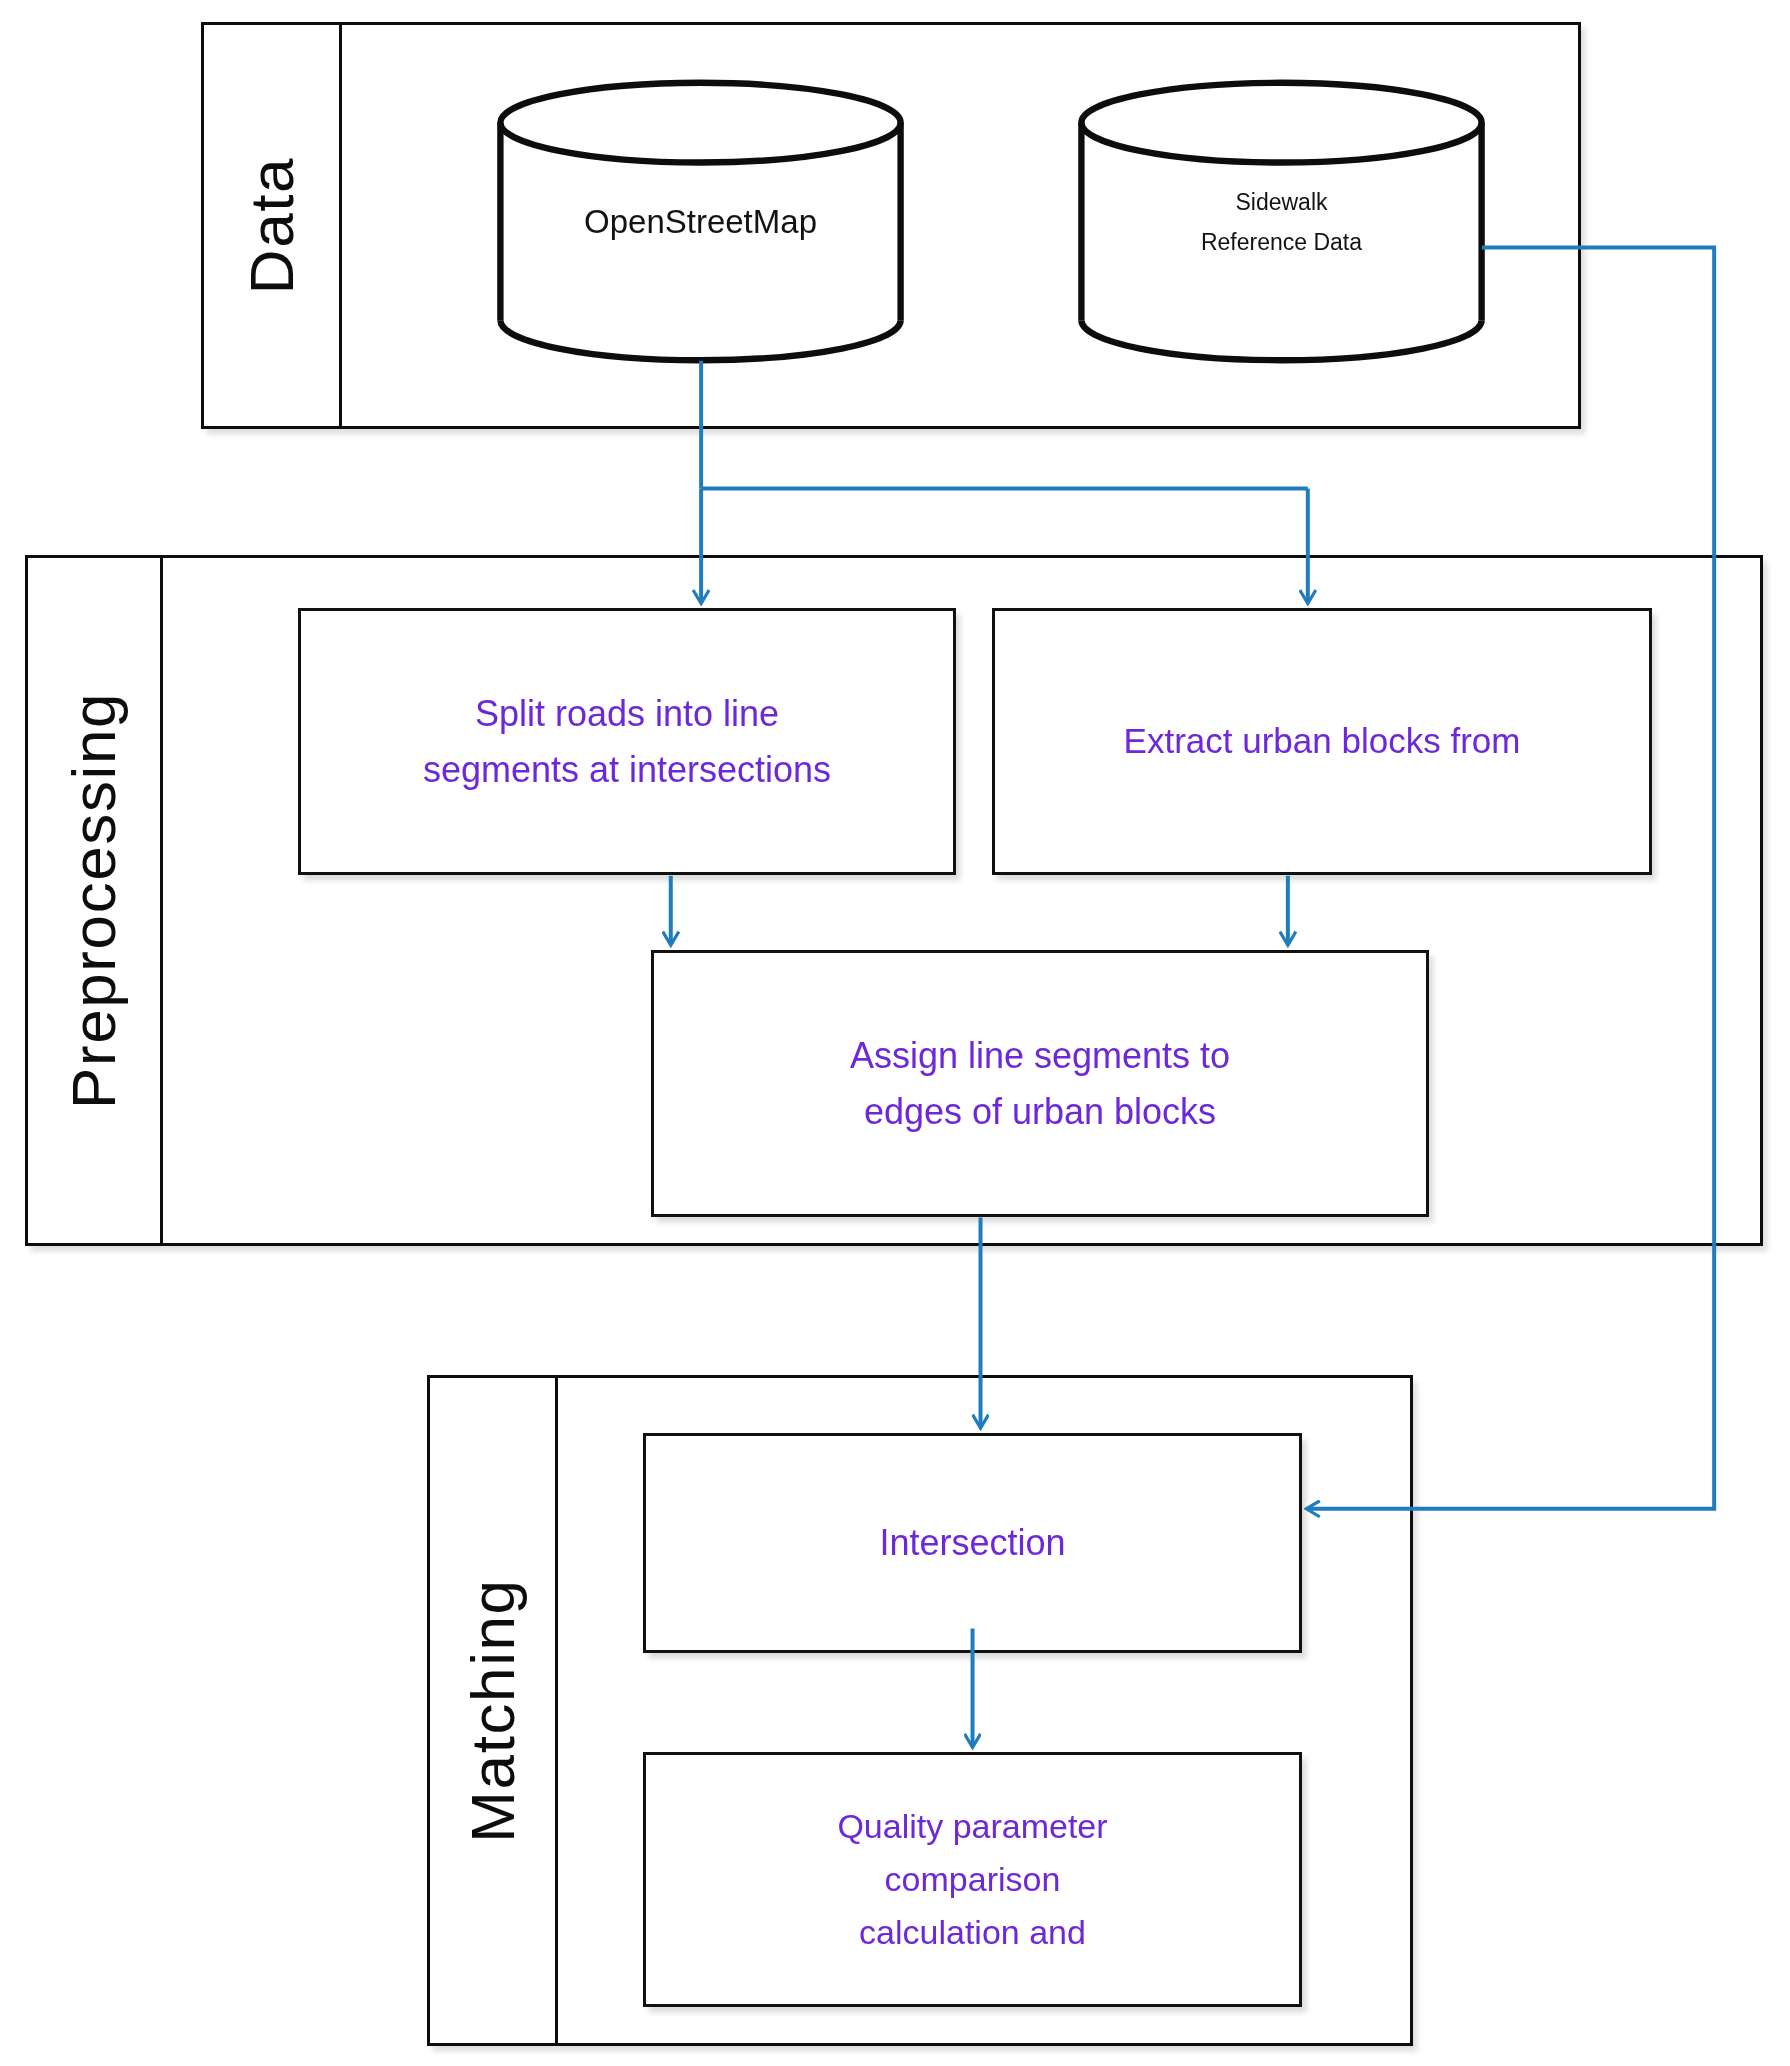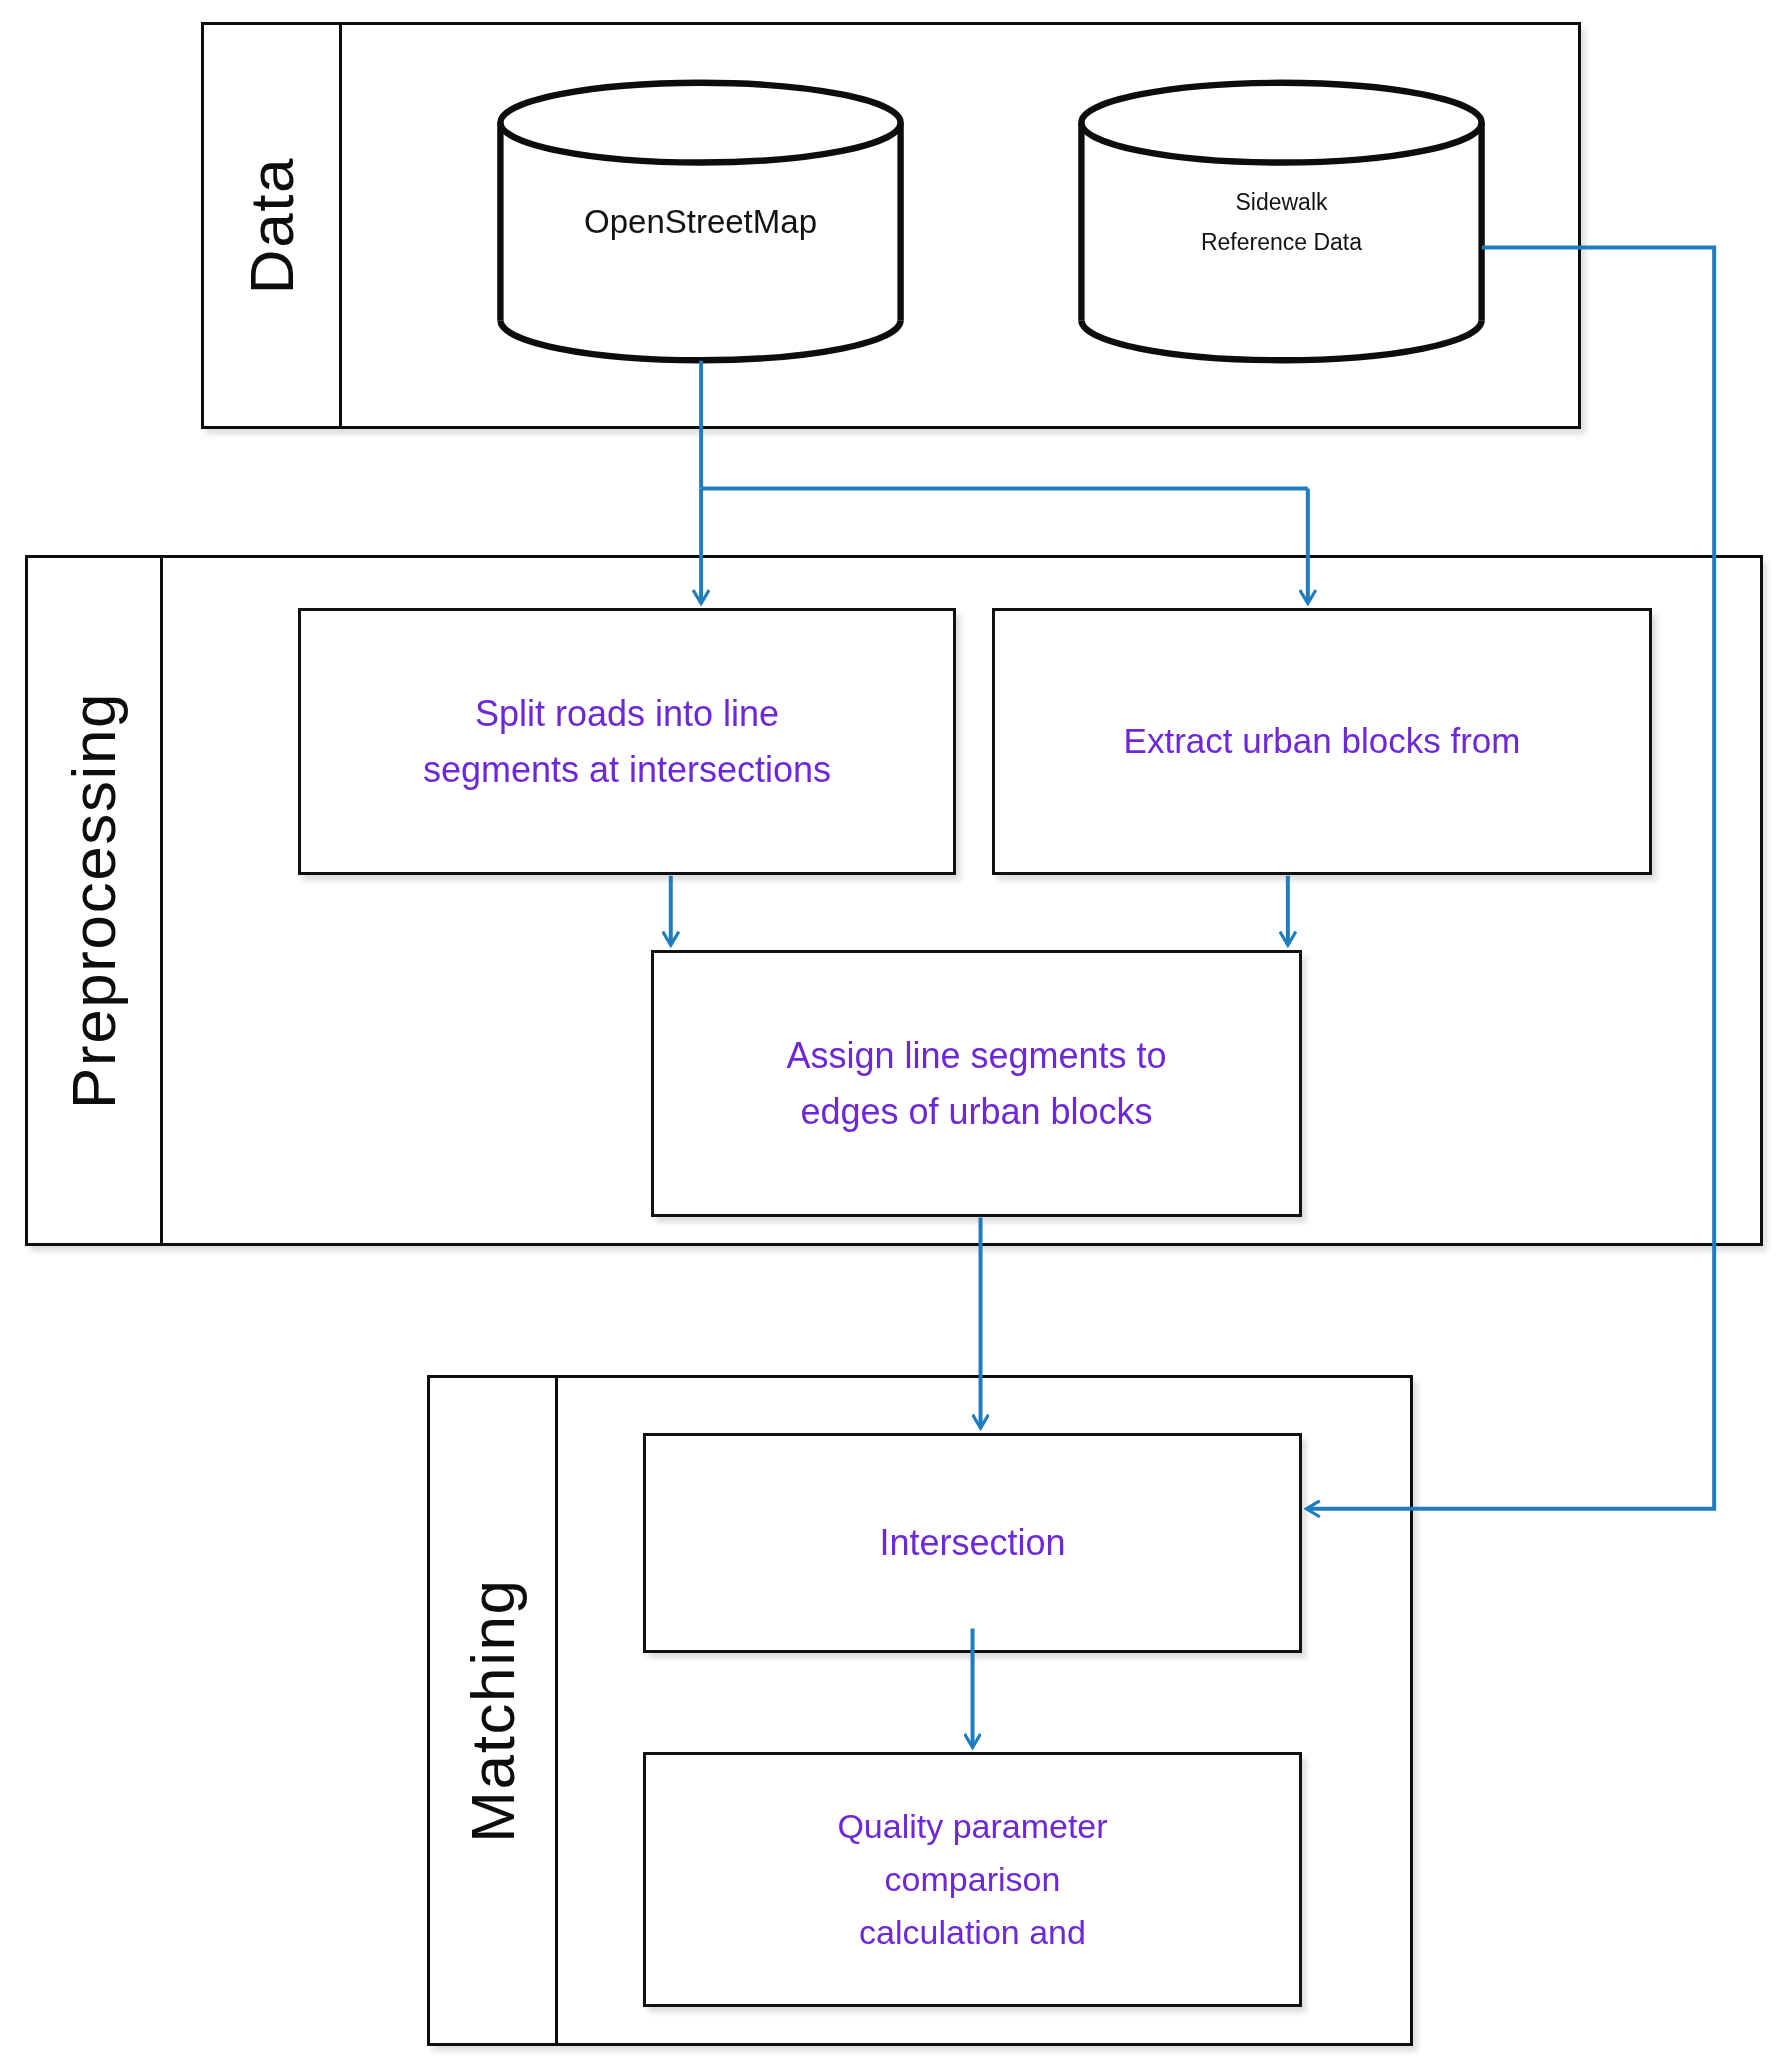--- a/index.html
+++ b/index.html
@@ -76,21 +76,21 @@
       <div>segments at intersections</div>
     </div>
   </div>
 
   <div class="pbox" style="left:992px;top:608px;width:660px;height:267px;">
     <div class="ptext" style="font-size:35px;">
       <div>Extract urban blocks from</div>
     </div>
   </div>
 
-  <div class="pbox" style="left:651px;top:950px;width:651px;height:267px;">
+  <div class="pbox" style="left:651px;top:950px;width:778px;height:267px;">
     <div class="ptext" style="font-size:36px;">
       <div>Assign line segments to</div>
       <div>edges of urban blocks</div>
     </div>
   </div>
 
   <div class="lane" style="left:427px;top:1375px;width:986px;height:671px;">
     <div class="lane-head" style="width:128px;">
       <span class="lane-title" style="font-size:62px;">Matching</span>
     </div>

